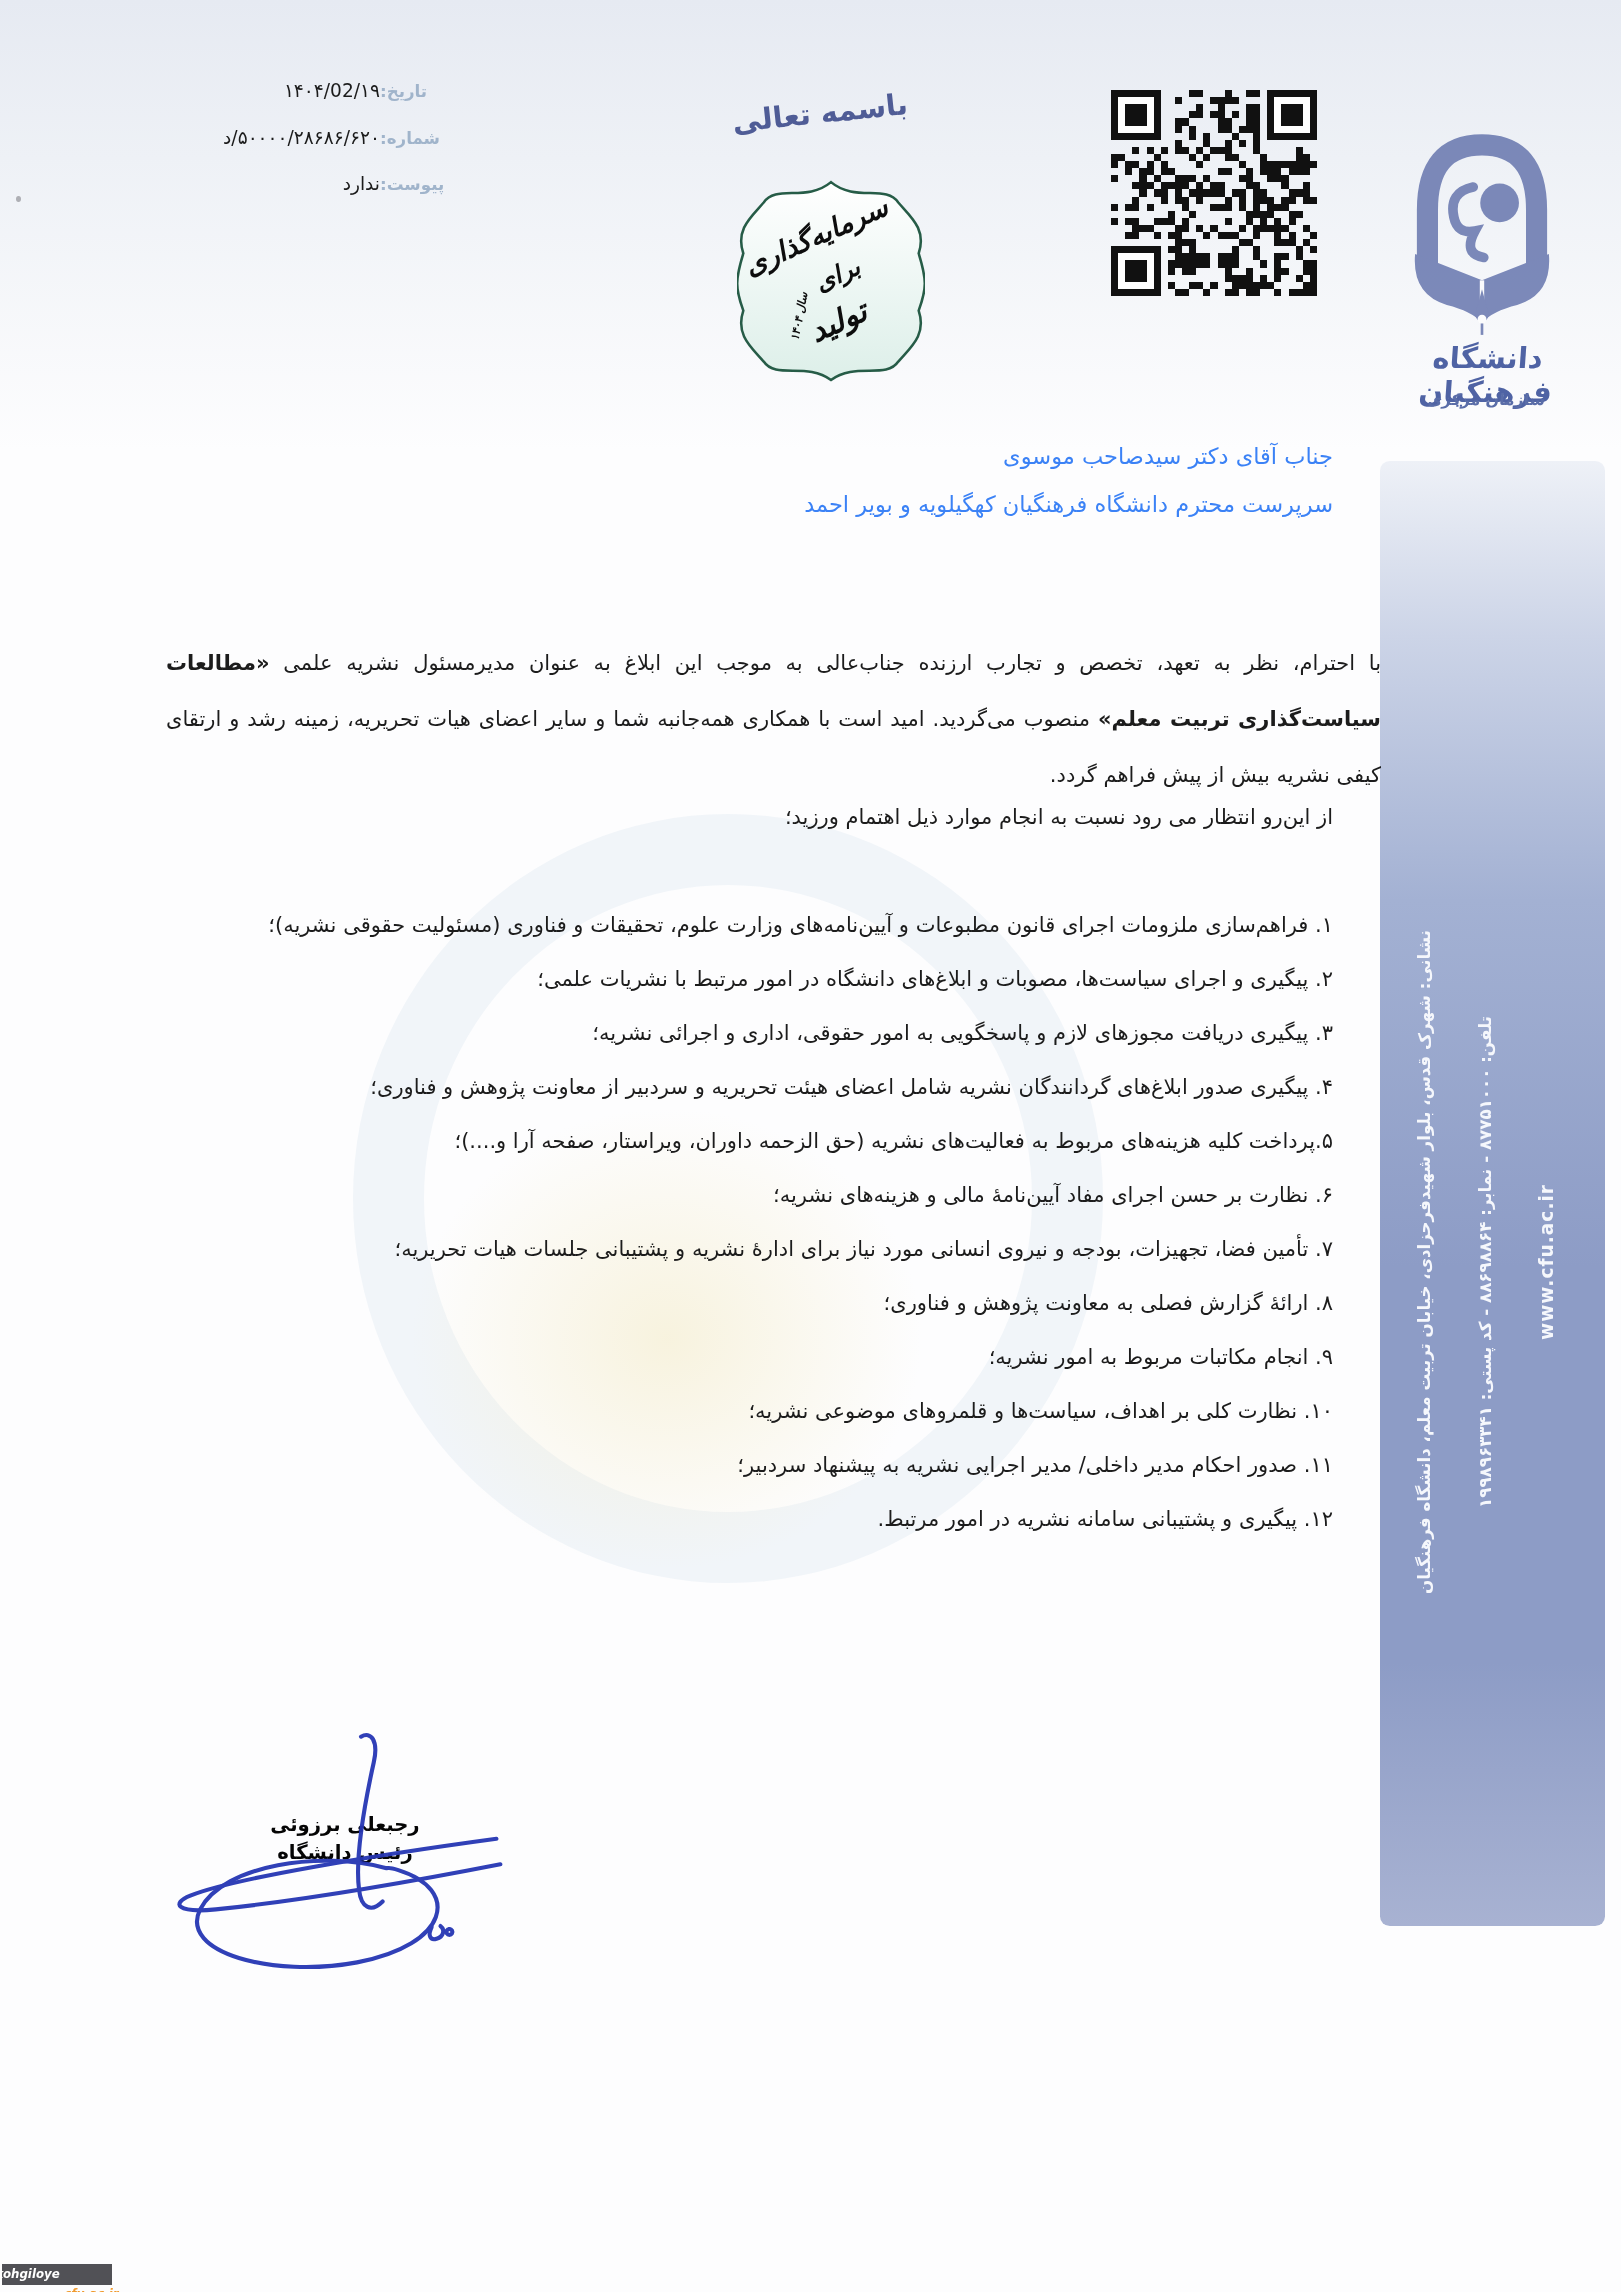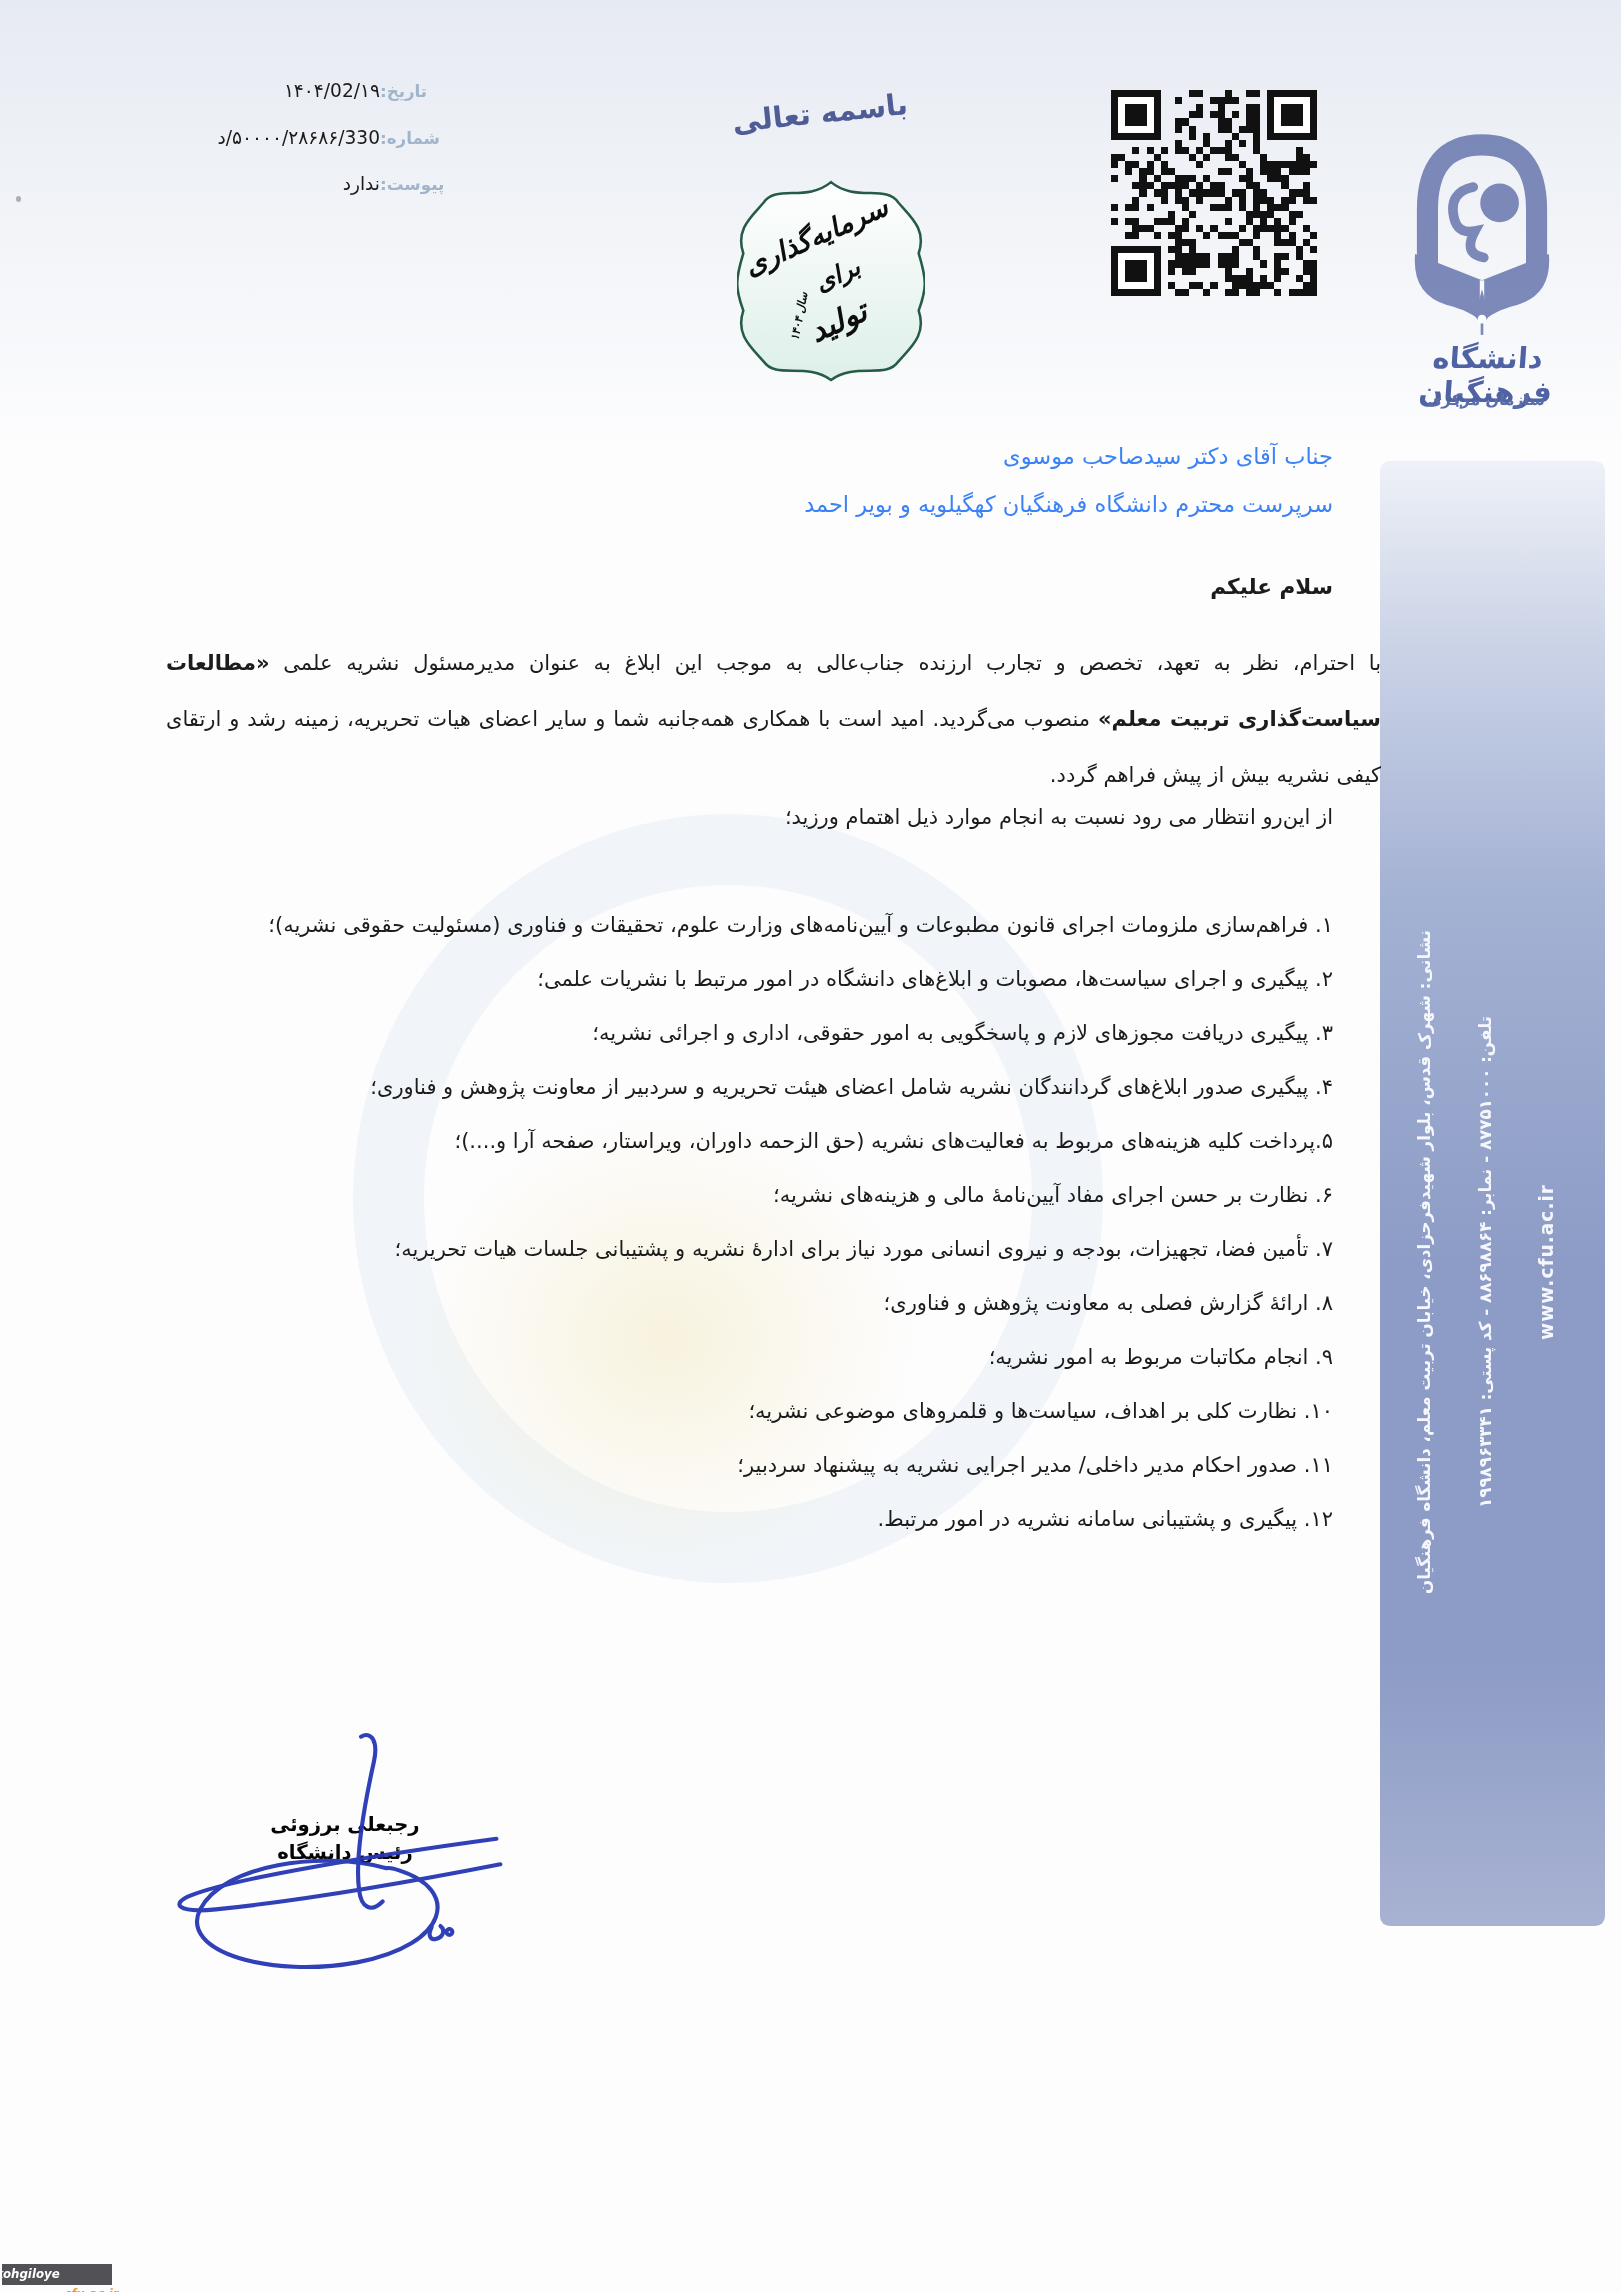--- a/index.html
+++ b/index.html
@@ -82,21 +82,21 @@
   <div class="wm-blob"></div>
   <div class="speck"></div>
 
   <div class="hdr-fields" dir="rtl">
     <div class="hdr-row">
       <span class="hdr-label">تاریخ:</span>
       <span class="hdr-value"><span class="u-ltr">۱۴۰۴/02/۱۹</span></span>
     </div>
     <div class="hdr-row">
       <span class="hdr-label">شماره:</span>
-      <span class="hdr-value"><span class="u-ltr">د/۵۰۰۰۰/۲۸۶۸۶/330</span></span>
+      <span class="hdr-value"><span class="u-ltr">د/۵۰۰۰۰/۲۸۶۸۶/۶۲۰</span></span>
     </div>
     <div class="hdr-row">
       <span class="hdr-label">پیوست:</span>
       <span class="hdr-value">ندارد</span>
     </div>
   </div>
 
   <div class="besmele">باسمه تعالی</div>
 
   <div class="stamp">
@@ -436,21 +436,20 @@
     <circle cx="100" cy="242" r="5" fill="#fdfdfe"></circle>
     <path d="M100 247 L100 260" stroke="#6776ae" stroke-width="3"></path>
   </svg>
   <div class="logo-title">دانشگاه فرهنگیان</div>
   <div class="logo-subtitle">سازمان مرکزی</div>
 
   <div class="recipient" dir="rtl">
     <div>جناب آقای دکتر سیدصاحب موسوی</div>
     <div>سرپرست محترم دانشگاه فرهنگیان کهگیلویه و بویر احمد</div>
   </div>
-  <div class="salutation" dir="rtl">سلام علیکم</div>
 
   <div class="body-par" dir="rtl"><span>با احترام، نظر به تعهد، تخصص و تجارب ارزنده جناب‌عالی به موجب این ابلاغ به عنوان مدیرمسئول نشریه علمی </span><span class="jn">«مطالعات سیاست‌گذاری تربیت معلم»</span><span> منصوب می‌گردید. امید است با همکاری همه‌جانبه شما و سایر اعضای هیات تحریریه، زمینه رشد و ارتقای کیفی نشریه بیش از پیش فراهم گردد.</span></div>
 
   <div class="list-intro" dir="rtl">از این‌رو انتظار می رود نسبت به انجام موارد ذیل اهتمام ورزید؛</div>
 
   <div class="duty-list" dir="rtl">
     <div class="duty-item">۱. فراهم‌سازی ملزومات اجرای قانون مطبوعات و آیین‌نامه‌های وزارت علوم، تحقیقات و فناوری (مسئولیت حقوقی نشریه)؛</div>
     <div class="duty-item">۲. پیگیری و اجرای سیاست‌ها، مصوبات و ابلاغ‌های دانشگاه در امور مرتبط با نشریات علمی؛</div>
     <div class="duty-item">۳. پیگیری دریافت مجوزهای لازم و پاسخگویی به امور حقوقی، اداری و اجرائی نشریه؛</div>
     <div class="duty-item">۴. پیگیری صدور ابلاغ‌های گردانندگان نشریه شامل اعضای هیئت تحریریه و سردبیر از معاونت پژوهش و فناوری؛</div>

